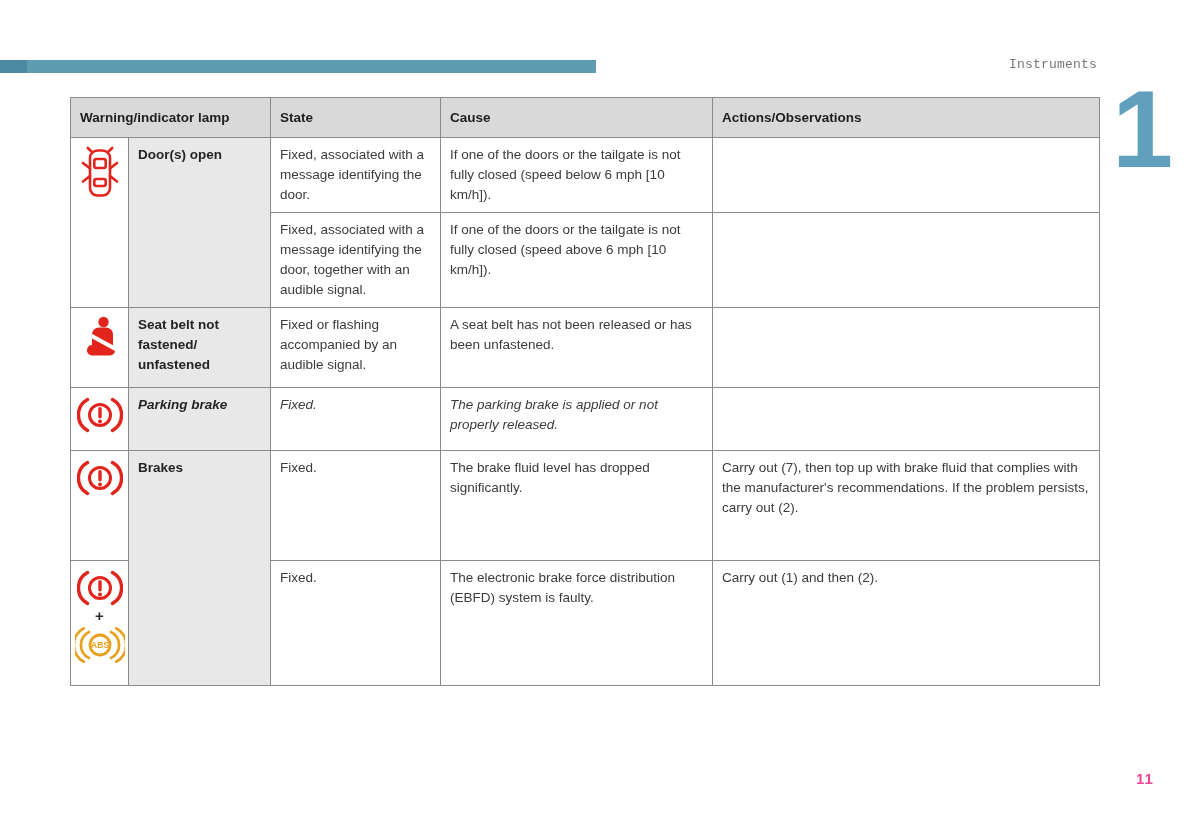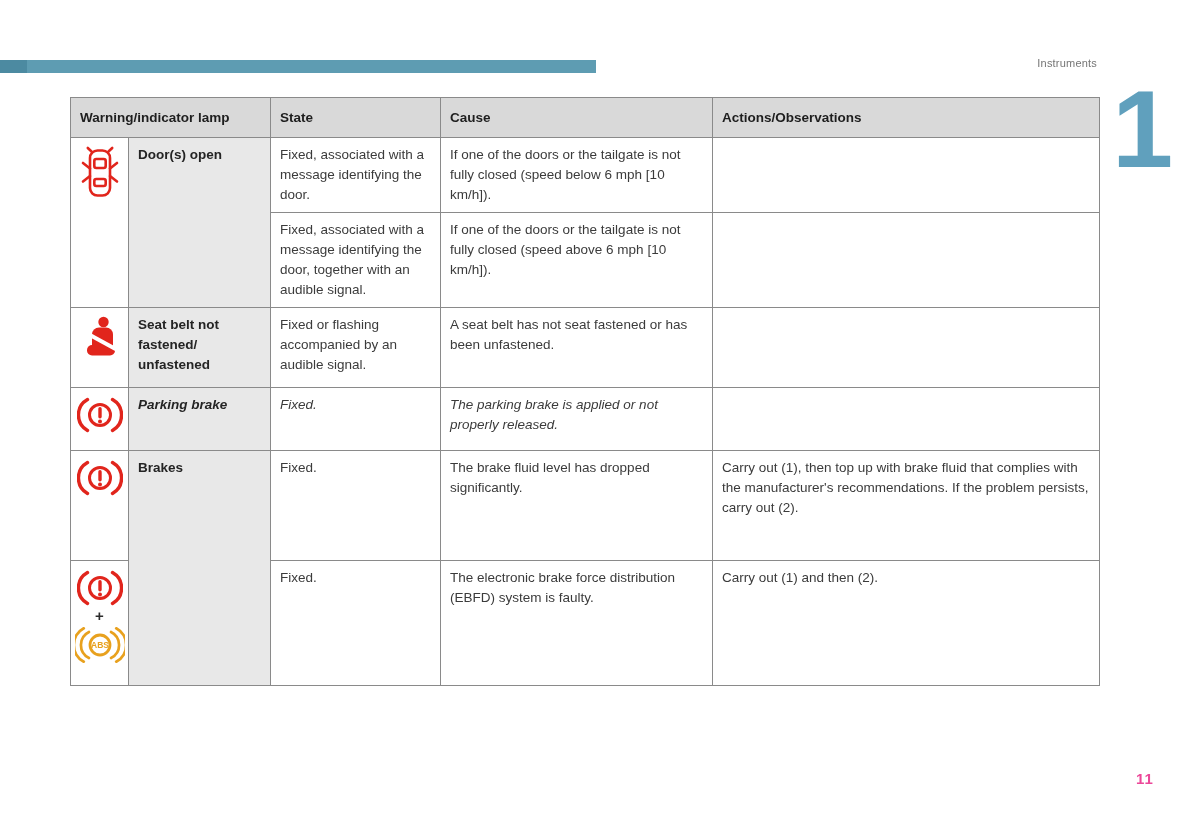--- a/index.html
+++ b/index.html
@@ -5,22 +5,22 @@
   * { margin:0; padding:0; box-sizing:border-box; }
   html,body { width:1191px; height:840px; background:#ffffff; overflow:hidden;
               font-family:"Liberation Sans", sans-serif; position:relative; }
 
   
   .accent-bar { position:absolute; left:0; top:60px; width:596px; height:13px;
                 background:#5e9cb2; }
   .accent-bar-dark { position:absolute; left:0; top:60px; width:27px; height:13px;
                 background:#4c8aa1; }
 
-  .section-label { position:absolute; top:57px; right:94px; font-size:11px;
-                   color:#757575; letter-spacing:0.2px; }
+  .section-label { position:absolute; top:57px; right:94px; font-size:13px;
+                   color:#757575; letter-spacing:0.2px;font-family:Liberation Mono, monospace; }
 
   .chapter-number { position:absolute; left:1112px; top:74px; width:58px;
                     font-size:110px; line-height:1; font-weight:bold;
                     color:#60a0bd; text-align:center; }
 
   .page-number { position:absolute; left:1136px; top:770px; font-size:15px;
                  font-weight:bold; color:#ec4899; letter-spacing:1px; }
 
   
   table.lamp-table { position:absolute; left:70px; top:97px; width:1029px;
@@ -110,21 +110,21 @@
       <td class="icon-cell">
         <svg width="36" height="44" viewBox="0 0 36 44">
           <circle cx="21.5" cy="6" r="5.2" fill="#e1251c"></circle>
           <rect x="10" y="11.5" width="21" height="24.5" rx="7" fill="#e1251c"></rect>
           <rect x="5" y="29" width="28" height="10.5" rx="5" fill="#e1251c"></rect>
           <path d="M1.5 15.5 L34.5 33.5" stroke="#ffffff" stroke-width="4.2"></path>
         </svg>
       </td>
       <td class="name-cell">Seat belt not fastened/ unfastened</td>
       <td>Fixed or flashing accompanied by an audible signal.</td>
-      <td>A seat belt has not seat fastened or has been unfastened.</td>
+      <td>A seat belt has not been released or has been unfastened.</td>
       <td></td>
     </tr>
 
     <tr class="row-h4">
       <td class="icon-cell">
         <svg width="46" height="38" viewBox="0 0 46 38" fill="none" stroke="#e1251c" stroke-linecap="round">
           <circle cx="23" cy="19" r="10.5" stroke-width="3"></circle>
           <line x1="23" y1="12.8" x2="23" y2="20.8" stroke-width="3.4"></line>
           <circle cx="23" cy="25.4" r="2" fill="#e1251c" stroke="none"></circle>
           <path d="M10.5 3.5 A 17.8 17.8 0 0 0 10.5 34.5" stroke-width="3.4"></path>
@@ -143,21 +143,21 @@
           <circle cx="23" cy="19" r="10.5" stroke-width="3"></circle>
           <line x1="23" y1="12.8" x2="23" y2="20.8" stroke-width="3.4"></line>
           <circle cx="23" cy="25.4" r="2" fill="#e1251c" stroke="none"></circle>
           <path d="M10.5 3.5 A 17.8 17.8 0 0 0 10.5 34.5" stroke-width="3.4"></path>
           <path d="M35.5 3.5 A 17.8 17.8 0 0 1 35.5 34.5" stroke-width="3.4"></path>
         </svg>
       </td>
       <td class="name-cell" rowspan="2">Brakes</td>
       <td>Fixed.</td>
       <td>The brake fluid level has dropped significantly.</td>
-      <td>Carry out (1), then top up with brake fluid that complies with the manufacturer's recommendations. If the problem persists, carry out (2).</td>
+      <td>Carry out (7), then top up with brake fluid that complies with the manufacturer's recommendations. If the problem persists, carry out (2).</td>
     </tr>
 
     <tr class="row-h6">
       <td class="icon-cell">
         <div class="lamp-stack">
           <svg width="46" height="38" viewBox="0 0 46 38" fill="none" stroke="#e1251c" stroke-linecap="round">
             <circle cx="23" cy="19" r="10.5" stroke-width="3"></circle>
             <line x1="23" y1="12.8" x2="23" y2="20.8" stroke-width="3.4"></line>
             <circle cx="23" cy="25.4" r="2" fill="#e1251c" stroke="none"></circle>
             <path d="M10.5 3.5 A 17.8 17.8 0 0 0 10.5 34.5" stroke-width="3.4"></path>

